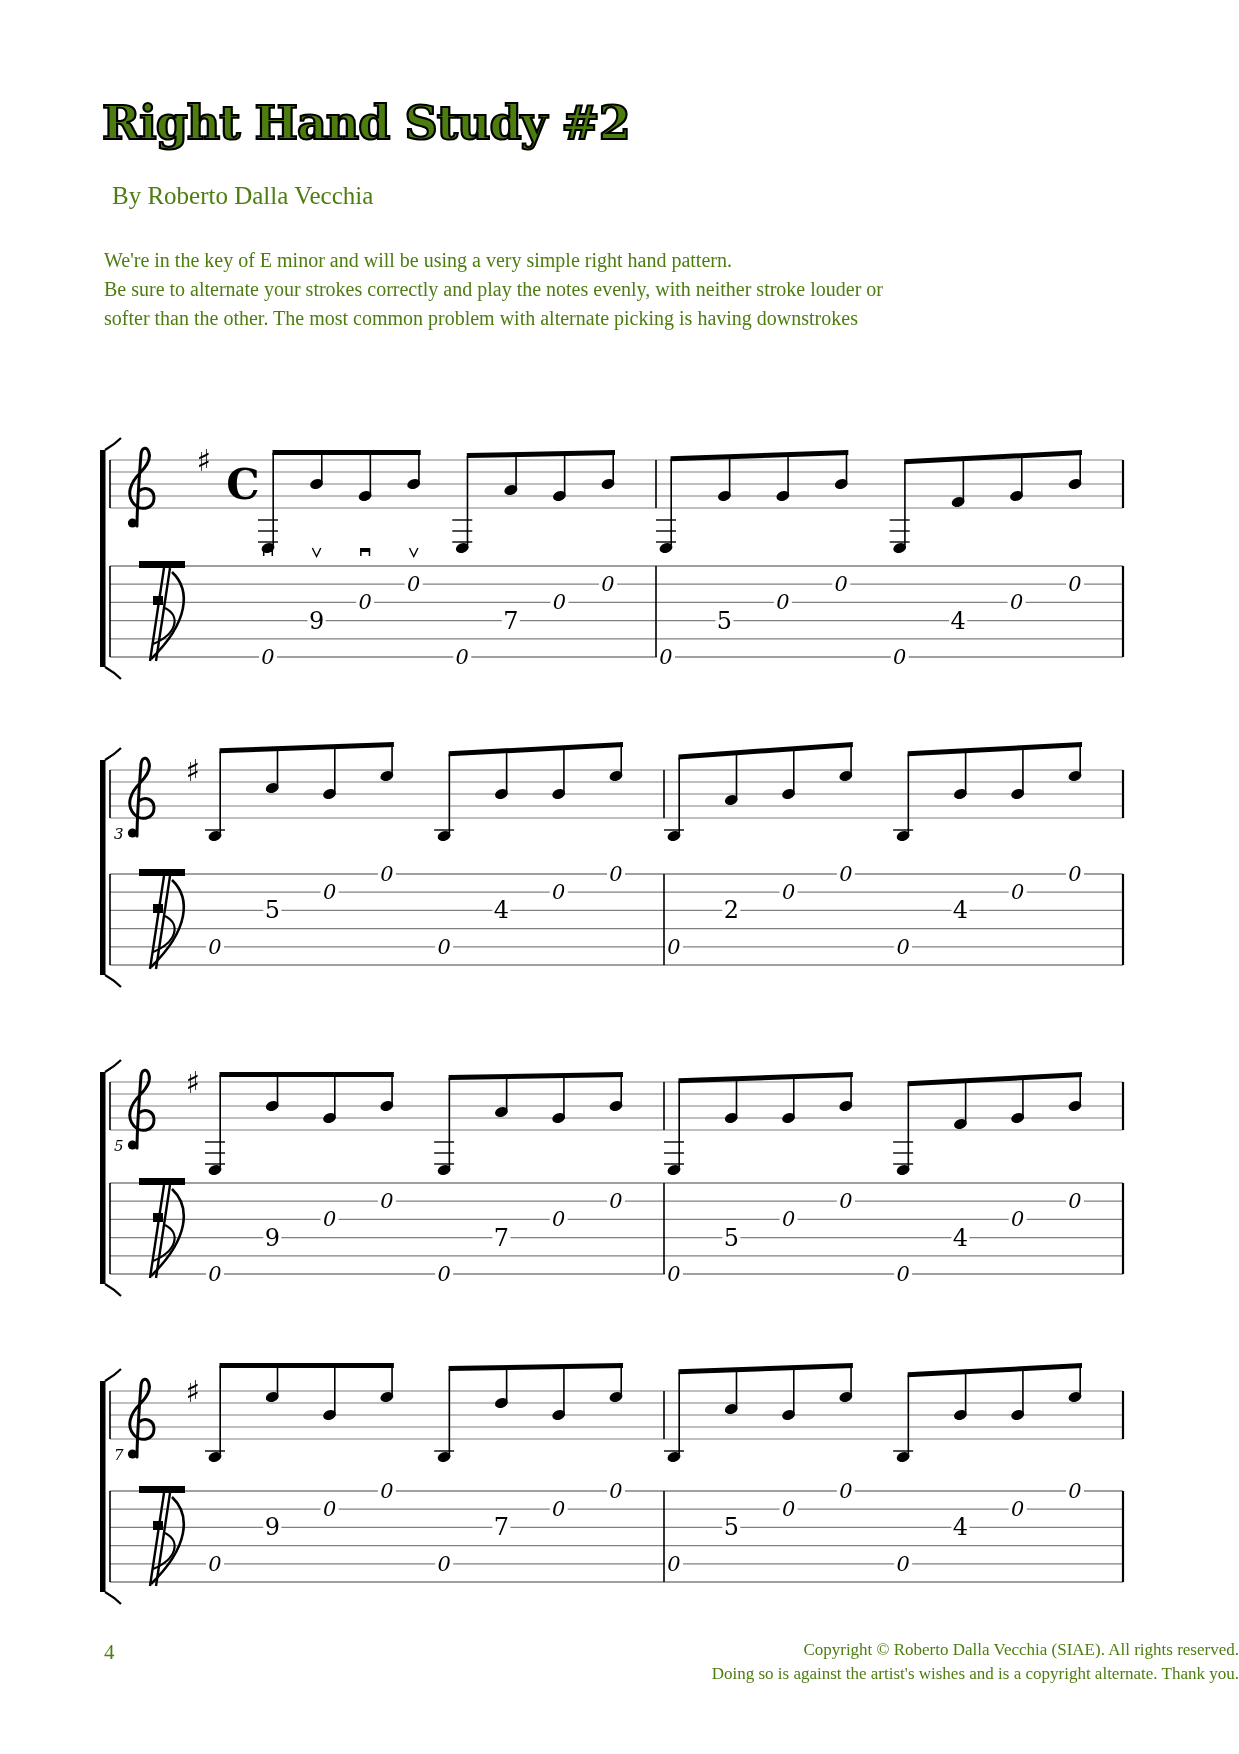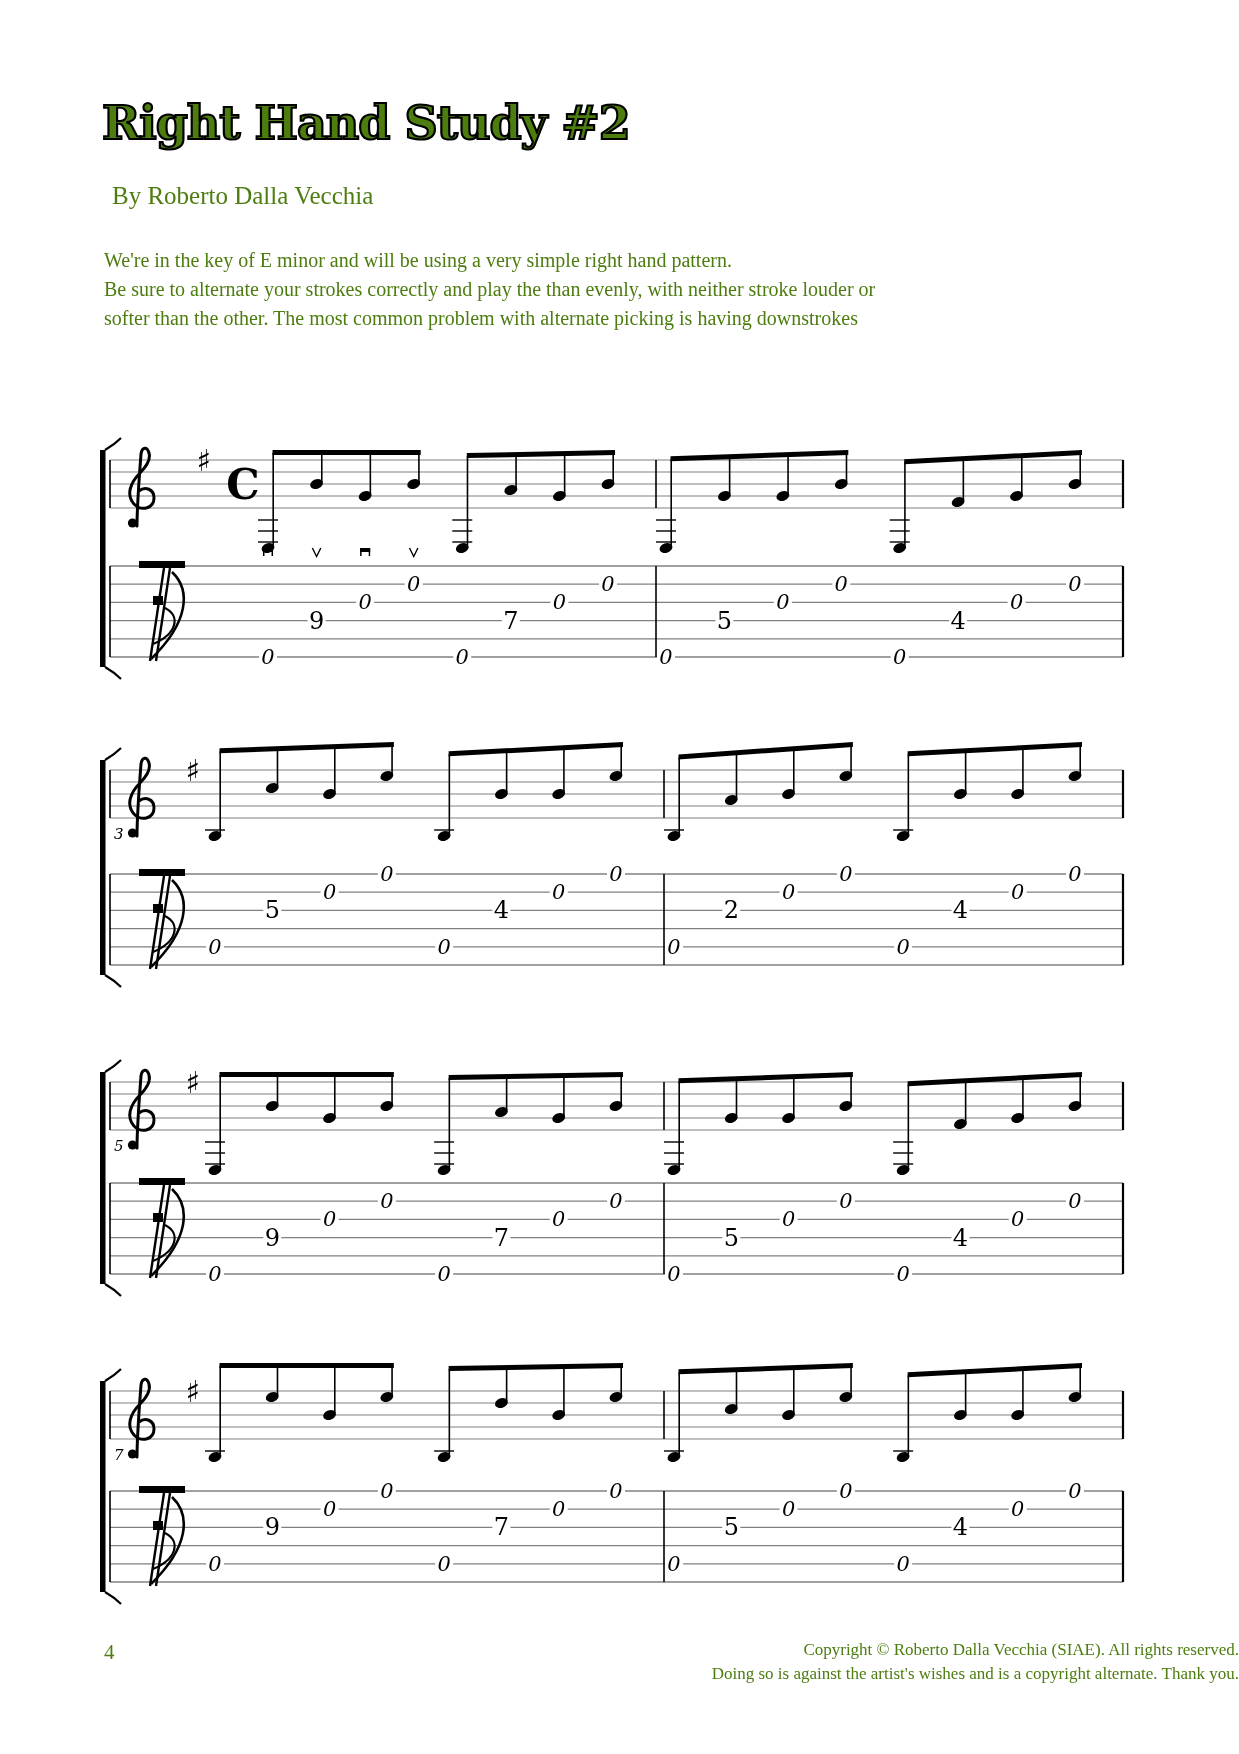--- a/index.html
+++ b/index.html
@@ -16,21 +16,21 @@
   #page-number{position:absolute;left:104px;top:1640px;font-size:21px;}
 </style>
 </head>
 <body>
 
 <div id="page">
   <div id="title">Right Hand Study #2</div>
   <div id="byline">By Roberto Dalla Vecchia</div>
   <div id="para">
     <div>We're in the key of E minor and will be using a very simple right hand pattern.</div>
-    <div>Be sure to alternate your strokes correctly and play the than evenly, with neither stroke louder or</div>
+    <div>Be sure to alternate your strokes correctly and play the notes evenly, with neither stroke louder or</div>
     <div>softer than the other. The most common problem with alternate picking is having downstrokes</div>
   </div>
 
   <svg id="score-wrap" width="1239" height="1754" viewBox="0 0 1239 1754">
       <g>
         <line x1="110" y1="460" x2="1123" y2="460" stroke="#808080" stroke-width="1.2"></line>
         <line x1="110" y1="472" x2="1123" y2="472" stroke="#808080" stroke-width="1.2"></line>
         <line x1="110" y1="484" x2="1123" y2="484" stroke="#808080" stroke-width="1.2"></line>
         <line x1="110" y1="496" x2="1123" y2="496" stroke="#808080" stroke-width="1.2"></line>
         <line x1="110" y1="508" x2="1123" y2="508" stroke="#808080" stroke-width="1.2"></line>

